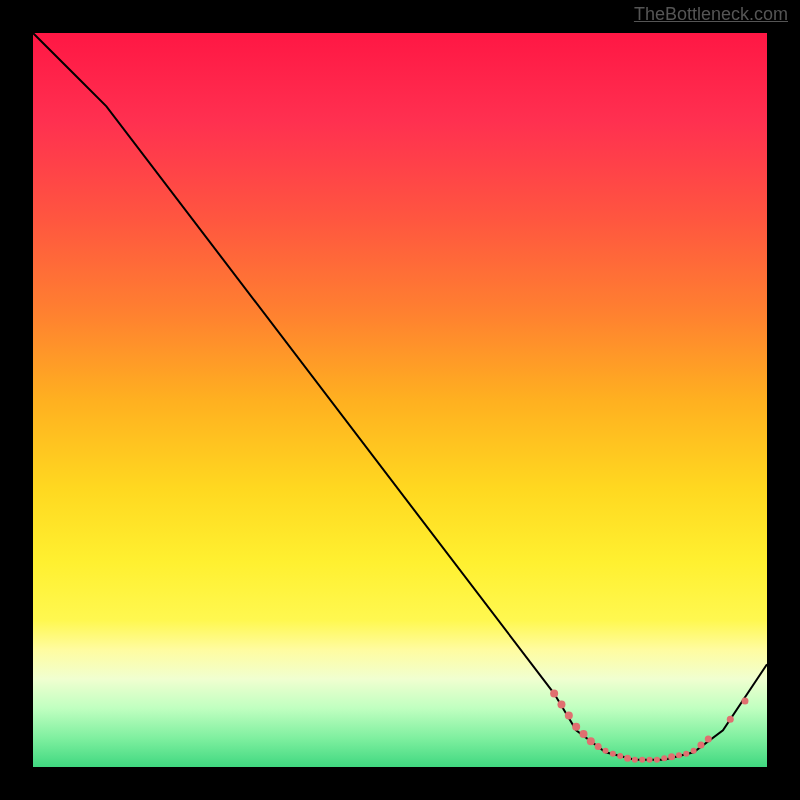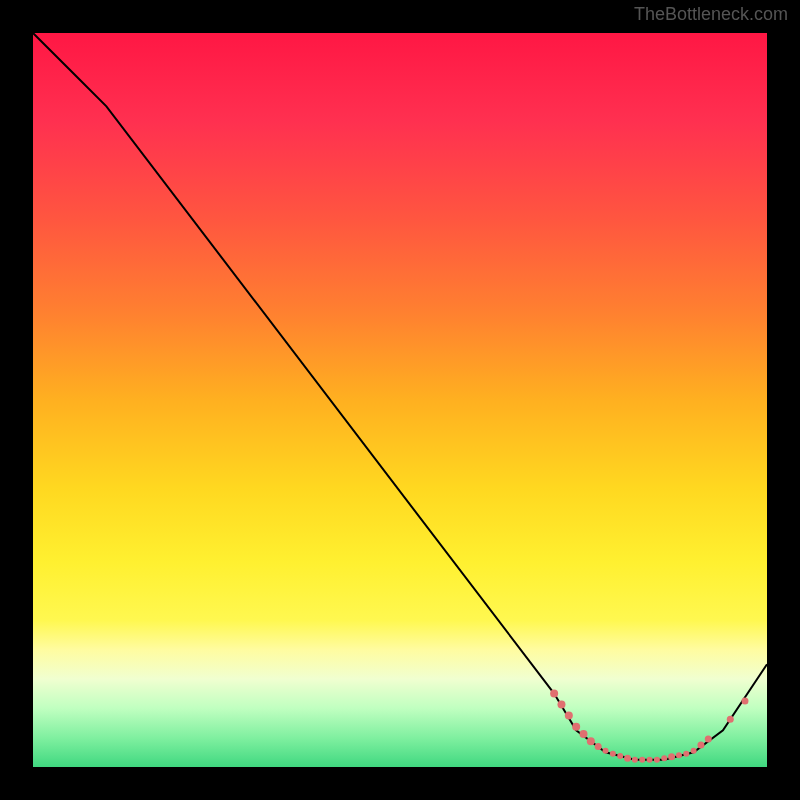--- a/index.html
+++ b/index.html
@@ -15,20 +15,21 @@
       font-family: Arial, sans-serif;
     }
     .watermark {
       position: absolute;
       top: 4px;
       right: 12px;
       color: #555;
       font-size: 18px;
       font-weight: normal;
       z-index: 10;
+      text-decoration: underline;
     }
     .chart-container {
       position: absolute;
       left: 33px;
       top: 33px;
       width: 734px;
       height: 734px;
       overflow: hidden;
     }
     .gradient-bg {

